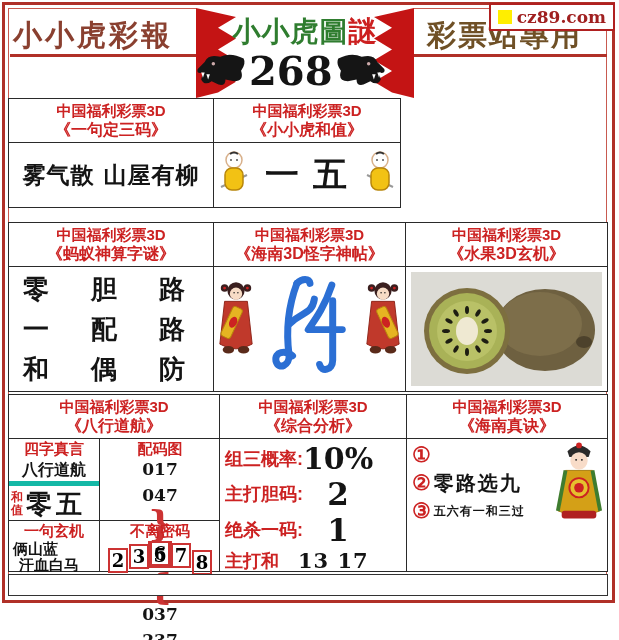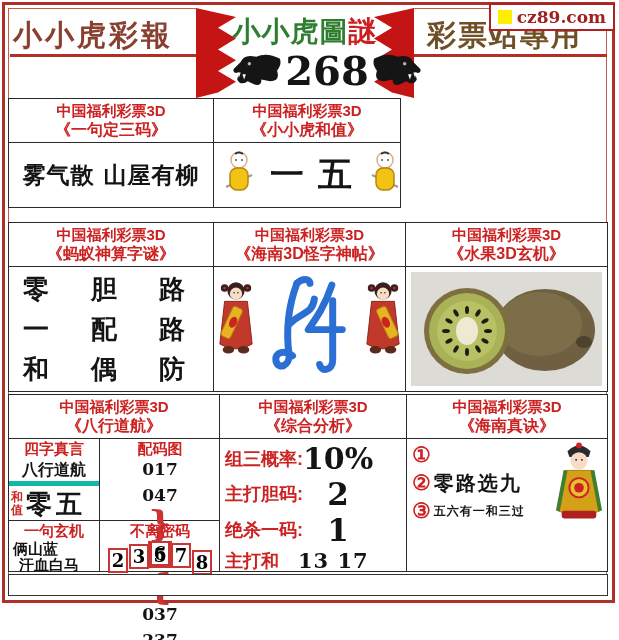--- a/index.html
+++ b/index.html
@@ -25,33 +25,33 @@
   .banner { position:absolute; left:196px; top:8px; width:218px; height:90px; background:#fff; z-index:4; }
   .flag { position:absolute; top:0; width:40px; height:100%; background:#c41414; }
   .flag-left  { left:0;
     clip-path:polygon(0 0,100% 10%,55% 22%,100% 34%,55% 46%,100% 58%,55% 70%,100% 82%,55% 94%,0 100%); }
   .flag-right { right:0; transform:scaleX(-1);
     clip-path:polygon(0 0,100% 10%,55% 22%,100% 34%,55% 46%,100% 58%,55% 70%,100% 82%,55% 94%,0 100%); }
   .banner-title { position:relative; text-align:center; padding-top:5px; font-family:"DejaVu Serif", serif;
     font-weight:900; font-size:28px; letter-spacing:1px; z-index:2; }
   .banner-title .green { color:#2f7d2f; }
   .banner-title .red   { color:#cc2020; }
-  .banner-row { position:relative; display:flex; align-items:center; justify-content:center; z-index:2; margin-top:-2px;margin-left:44px; }
+  .banner-row { position:relative; display:flex; align-items:center; z-index:2; margin-top:-2px; }
   .issue-num { font-family:"DejaVu Serif", serif; font-weight:bold; font-size:40px; color:#141414; margin:0 1px; line-height:44px; }
 
   
   .panel { position:absolute; border:1px solid #2a2a2a; background:#fff; }
   .phead { border-bottom:1px solid #2a2a2a; text-align:center; color:#cc2222; font-weight:bold;
     font-size:15px; line-height:19px; padding-top:2px; height:44px; }
   .phead .ptitle { font-size:16px; }
 
   .callig { font-family:"DejaVu Serif", serif; font-weight:900; color:#141414; }
 
   .pbodyA { height:64px; display:flex; align-items:center; justify-content:center; font-size:23px; letter-spacing:1px; }
-  .pbodyB { height:64px; display:flex; align-items:center; justify-content:flex-end; gap:4px; }
+  .pbodyB { height:64px; display:flex; align-items:center; justify-content:center; gap:4px; }
   .hezhi-big { font-size:34px; letter-spacing:14px; padding-left:12px; }
 
   .pbodyC { height:124px; display:flex; flex-direction:row; justify-content:center; align-items:center; }
   .pbodyC .cline { font-size:26px; letter-spacing:16px; line-height:40px; padding-left:14px; }
 
   .pbodyD { height:124px; display:flex; align-items:center; justify-content:space-between; padding:0 3px; }
 
   .pbodyE { height:124px; padding:5px; }
   .kiwi-wrap { width:100%; height:100%; background:#dcdbd5; display:flex; align-items:center; justify-content:center; }
 

